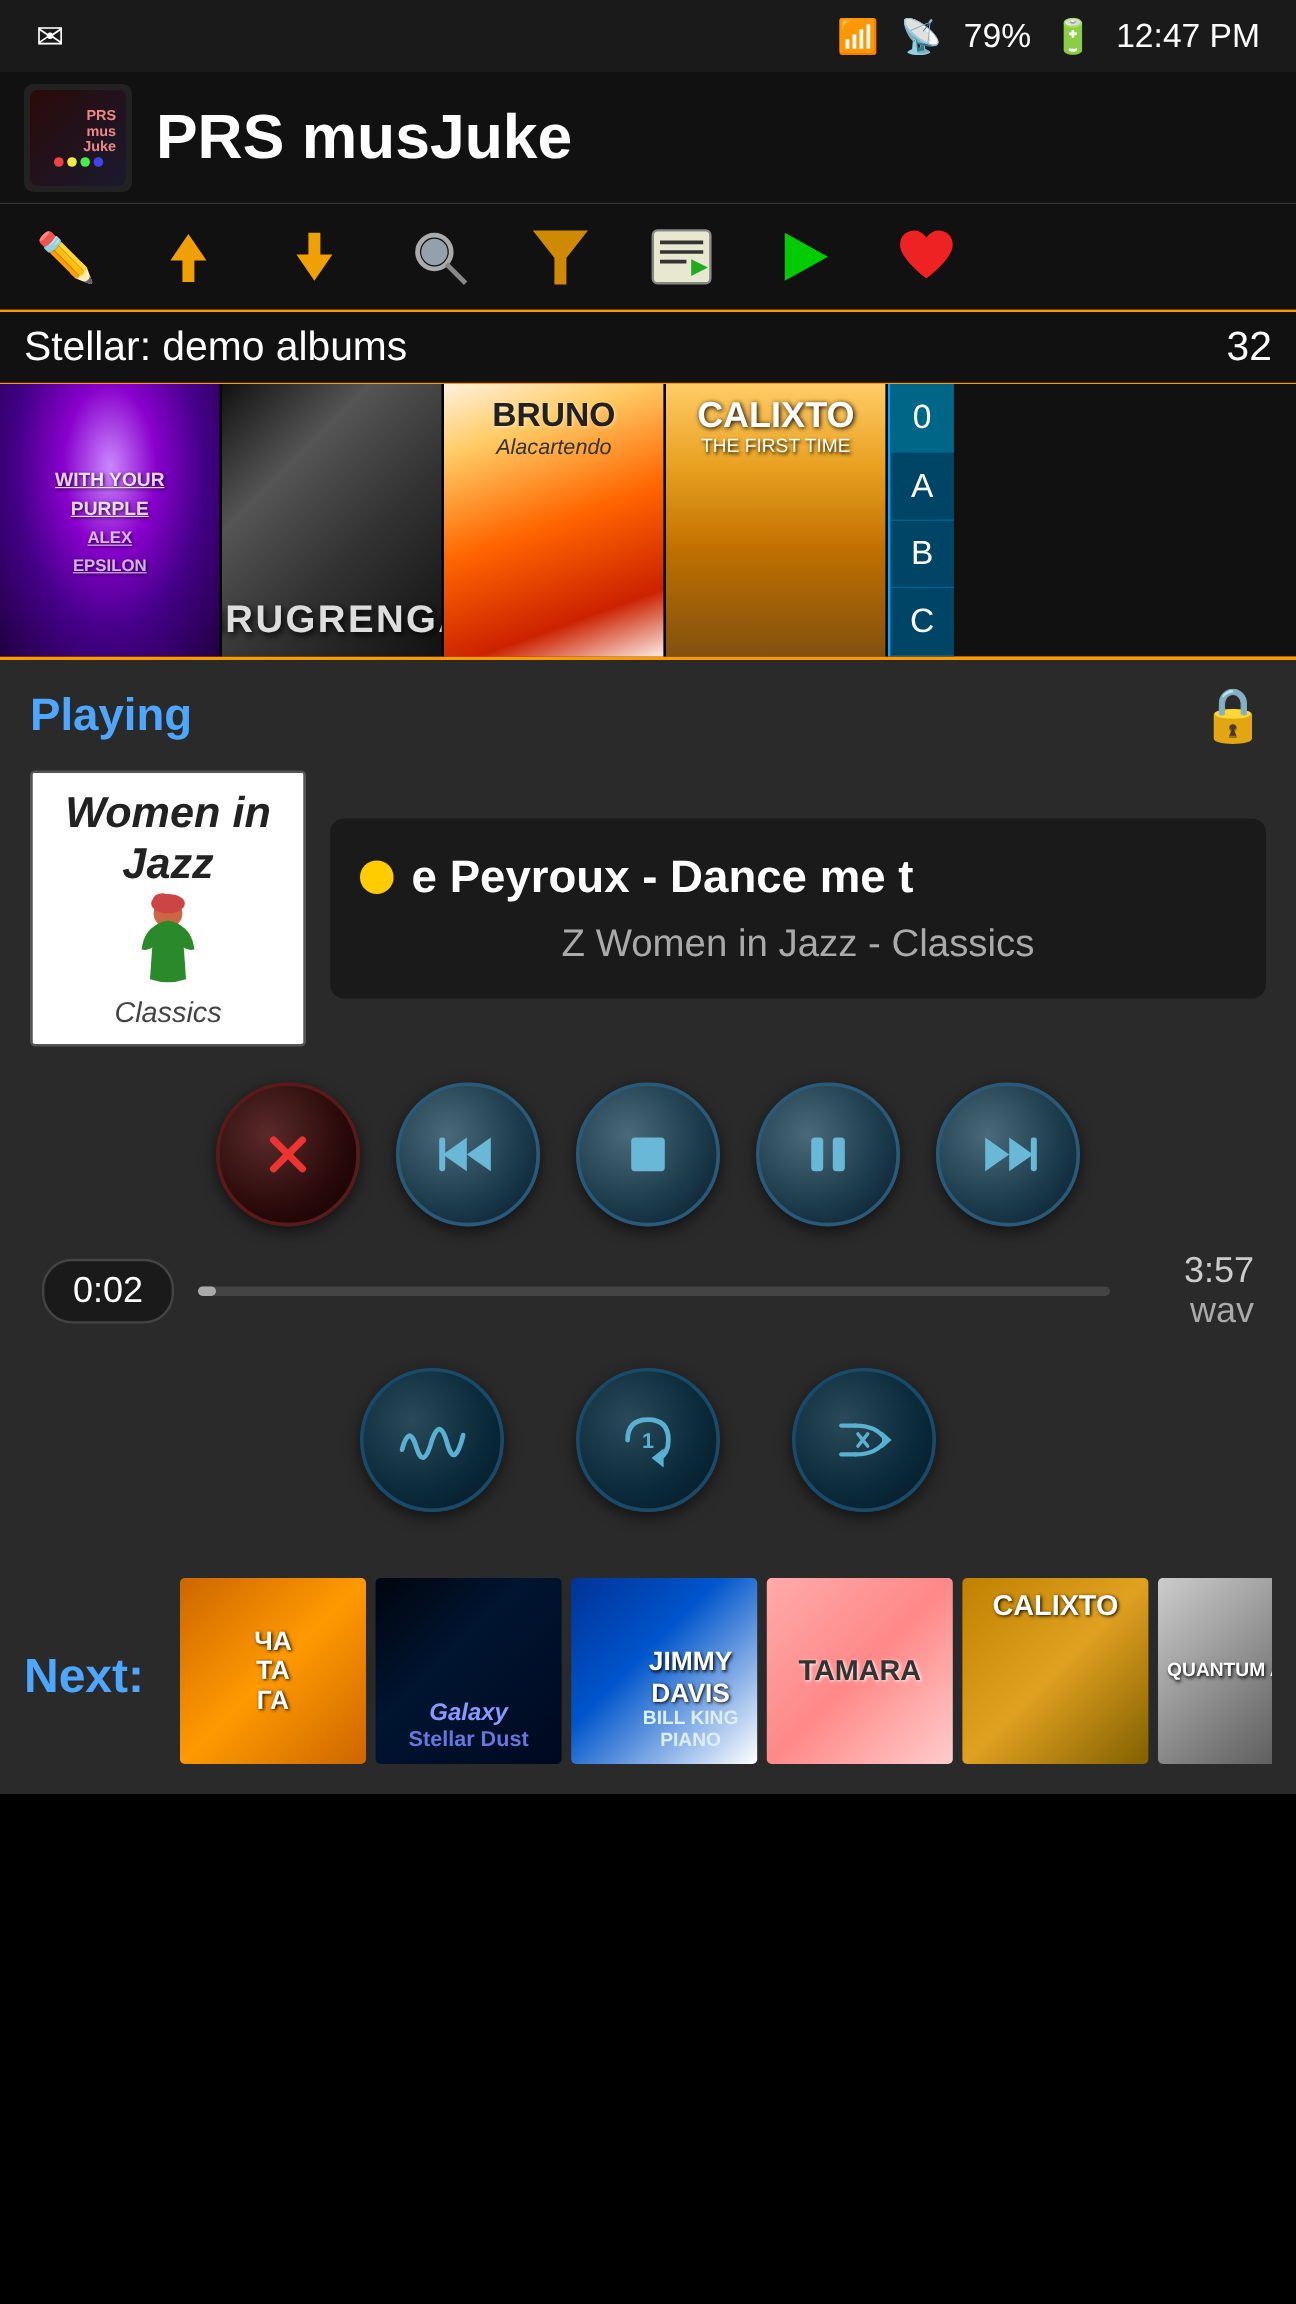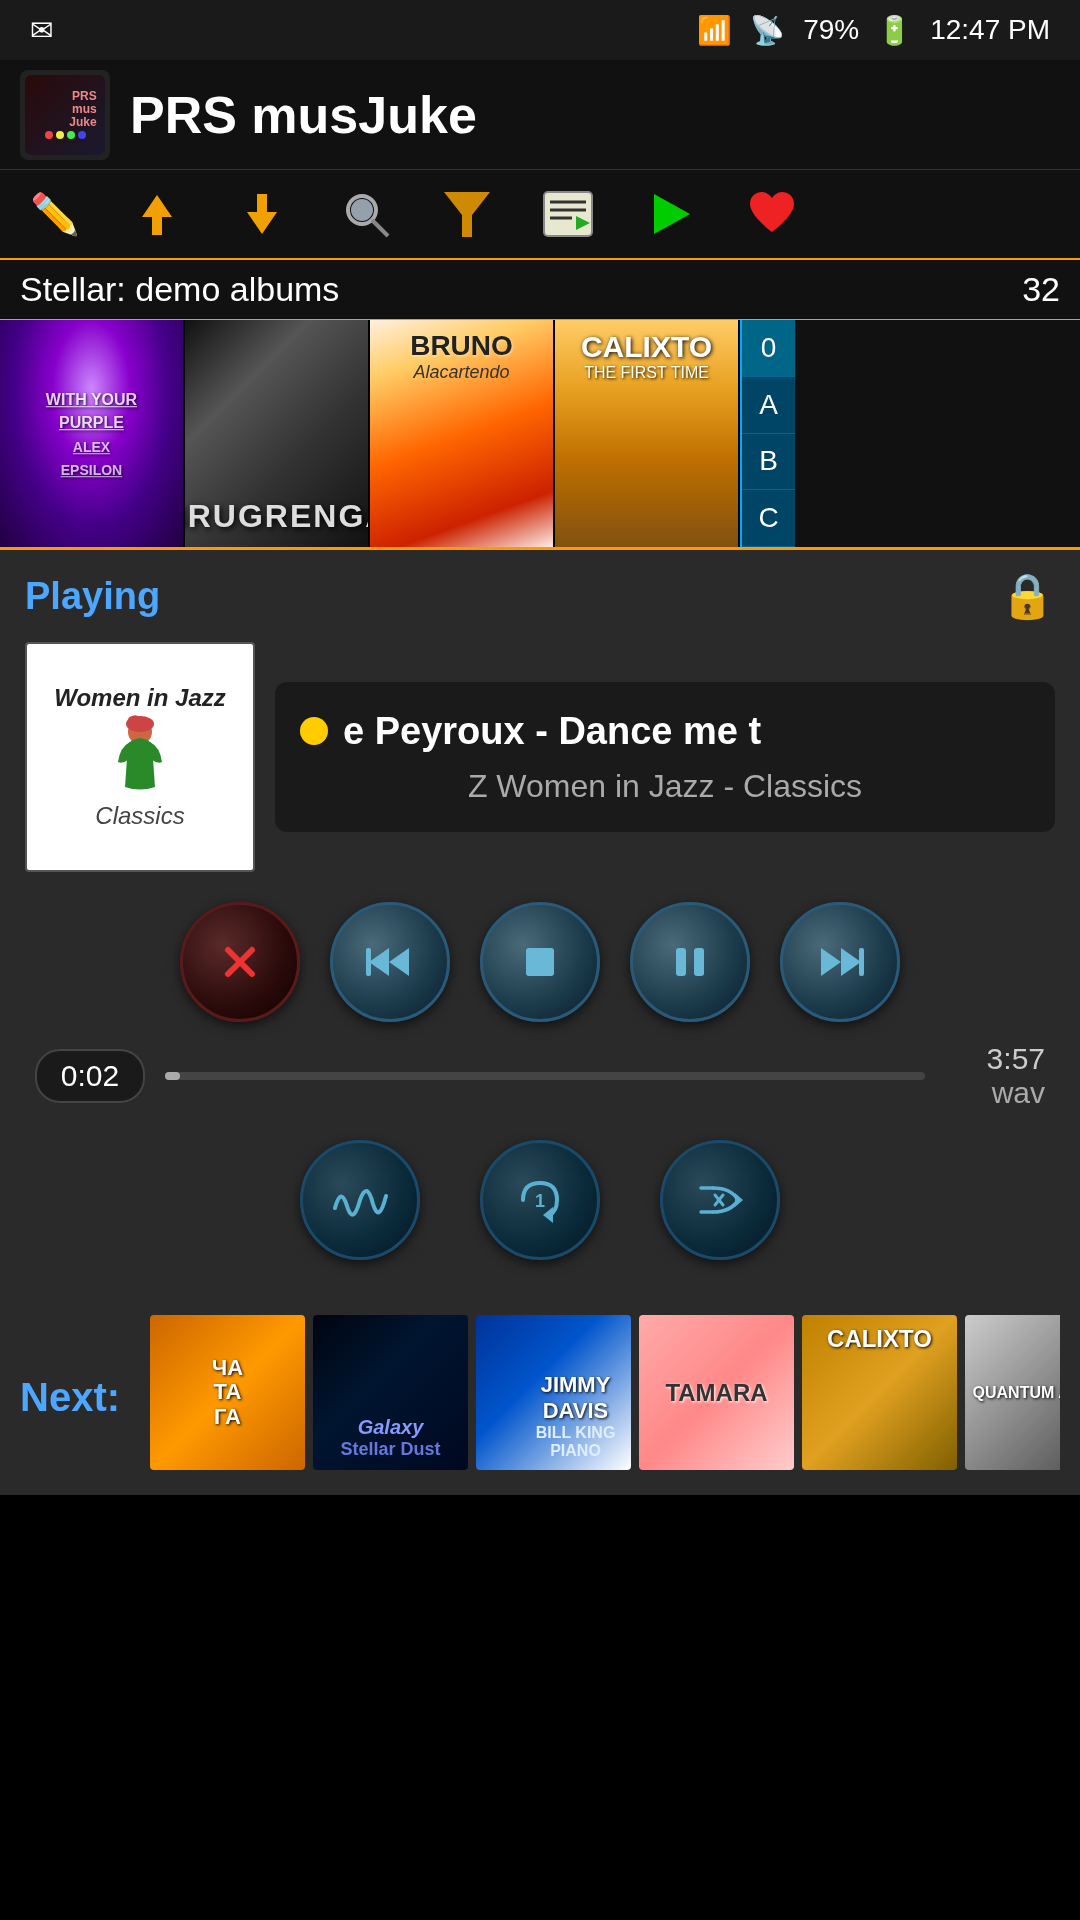--- a/index.html
+++ b/index.html
@@ -464,21 +464,21 @@
 <div id="playing-section">
   <div id="playing-header">
     <span id="playing-label">Playing</span>
     <span class="lock-icon">🔒</span>
   </div>
 
   <div id="now-playing-content">
 
     <div id="album-art">
       <div class="album-art-inner">
-        <div style="font-size:24px;font-weight:bold;color:#222;text-align:center;font-style:italic;line-height:1.2;">Women in Jazz</div>
+        <div style="font-size:36px;font-weight:bold;color:#222;text-align:center;font-style:italic;line-height:1.2;">Women in Jazz</div>
         <svg class="jazz-svg" viewBox="0 0 80 90">
 
           <circle cx="40" cy="20" r="12" fill="#cc6644"></circle>
           <path d="M28,32 Q30,28 40,26 Q50,28 52,32 L55,75 Q40,80 25,75 Z" fill="#2a8a2a"></path>
           <path d="M30,30 Q20,35 18,50 Q22,52 28,48 Q30,38 32,34 Z" fill="#2a8a2a"></path>
           <path d="M50,30 Q60,35 62,50 Q58,52 52,48 Q50,38 48,34 Z" fill="#2a8a2a"></path>
 
           <ellipse cx="40" cy="12" rx="14" ry="8" fill="#cc4444"></ellipse>
           <path d="M28,14 Q26,5 32,4 Q38,2 40,6" fill="#cc4444"></path>
         </svg>

